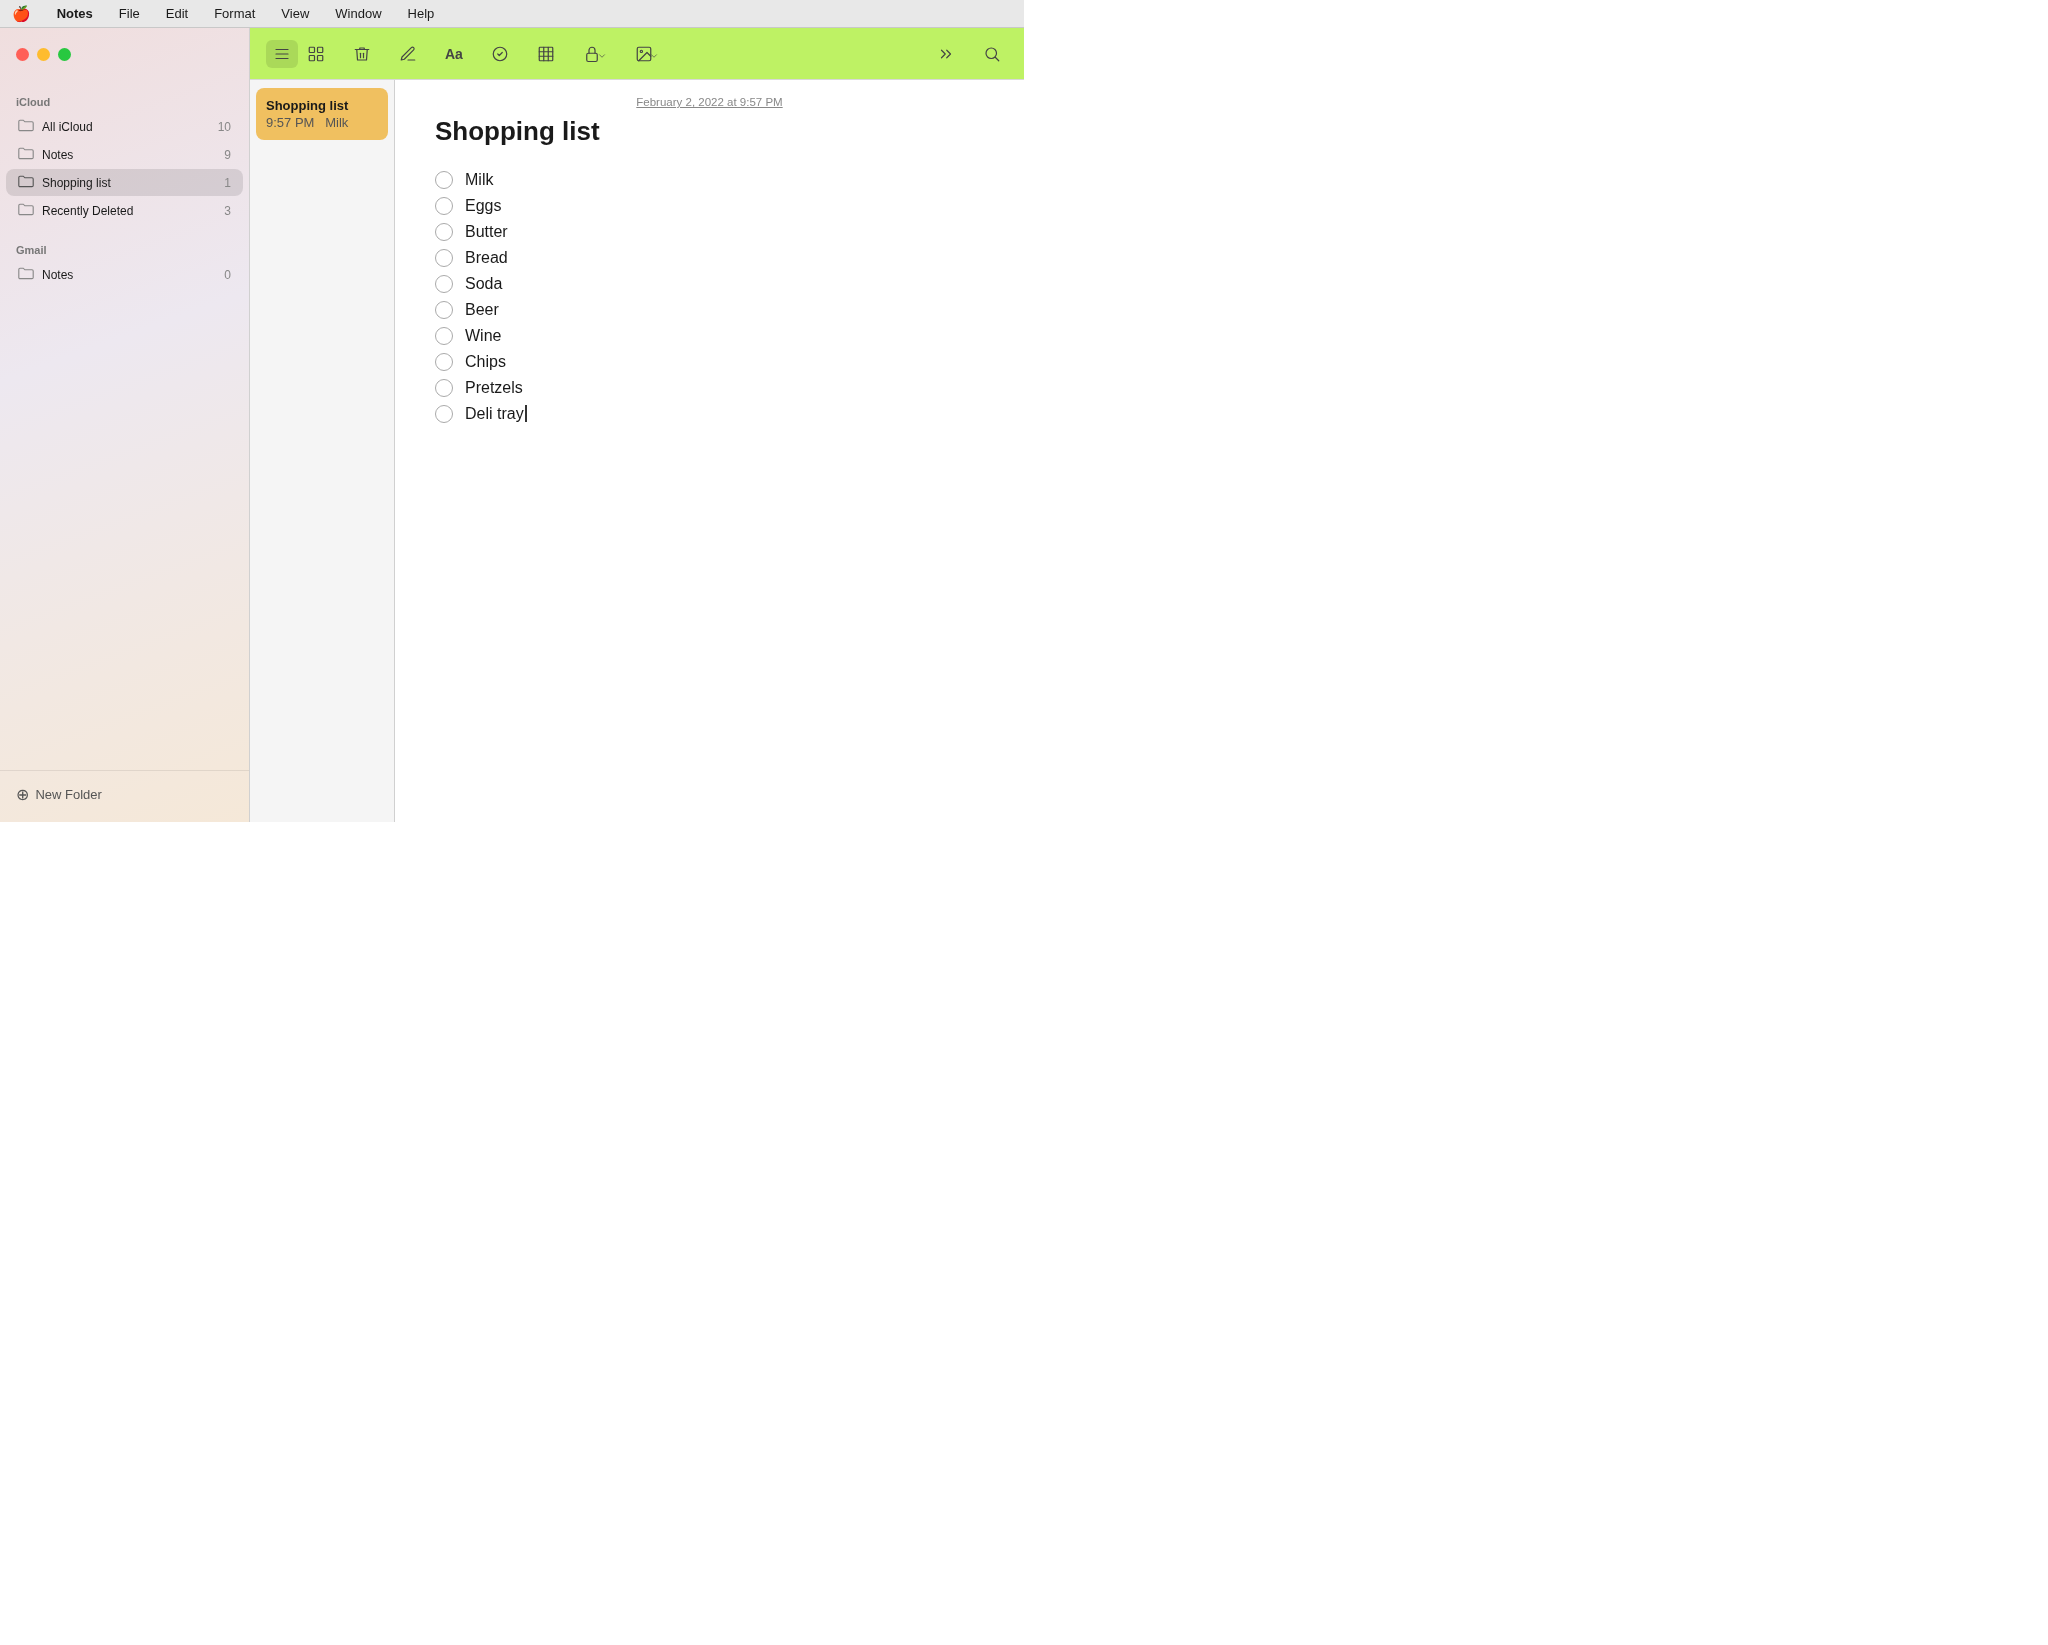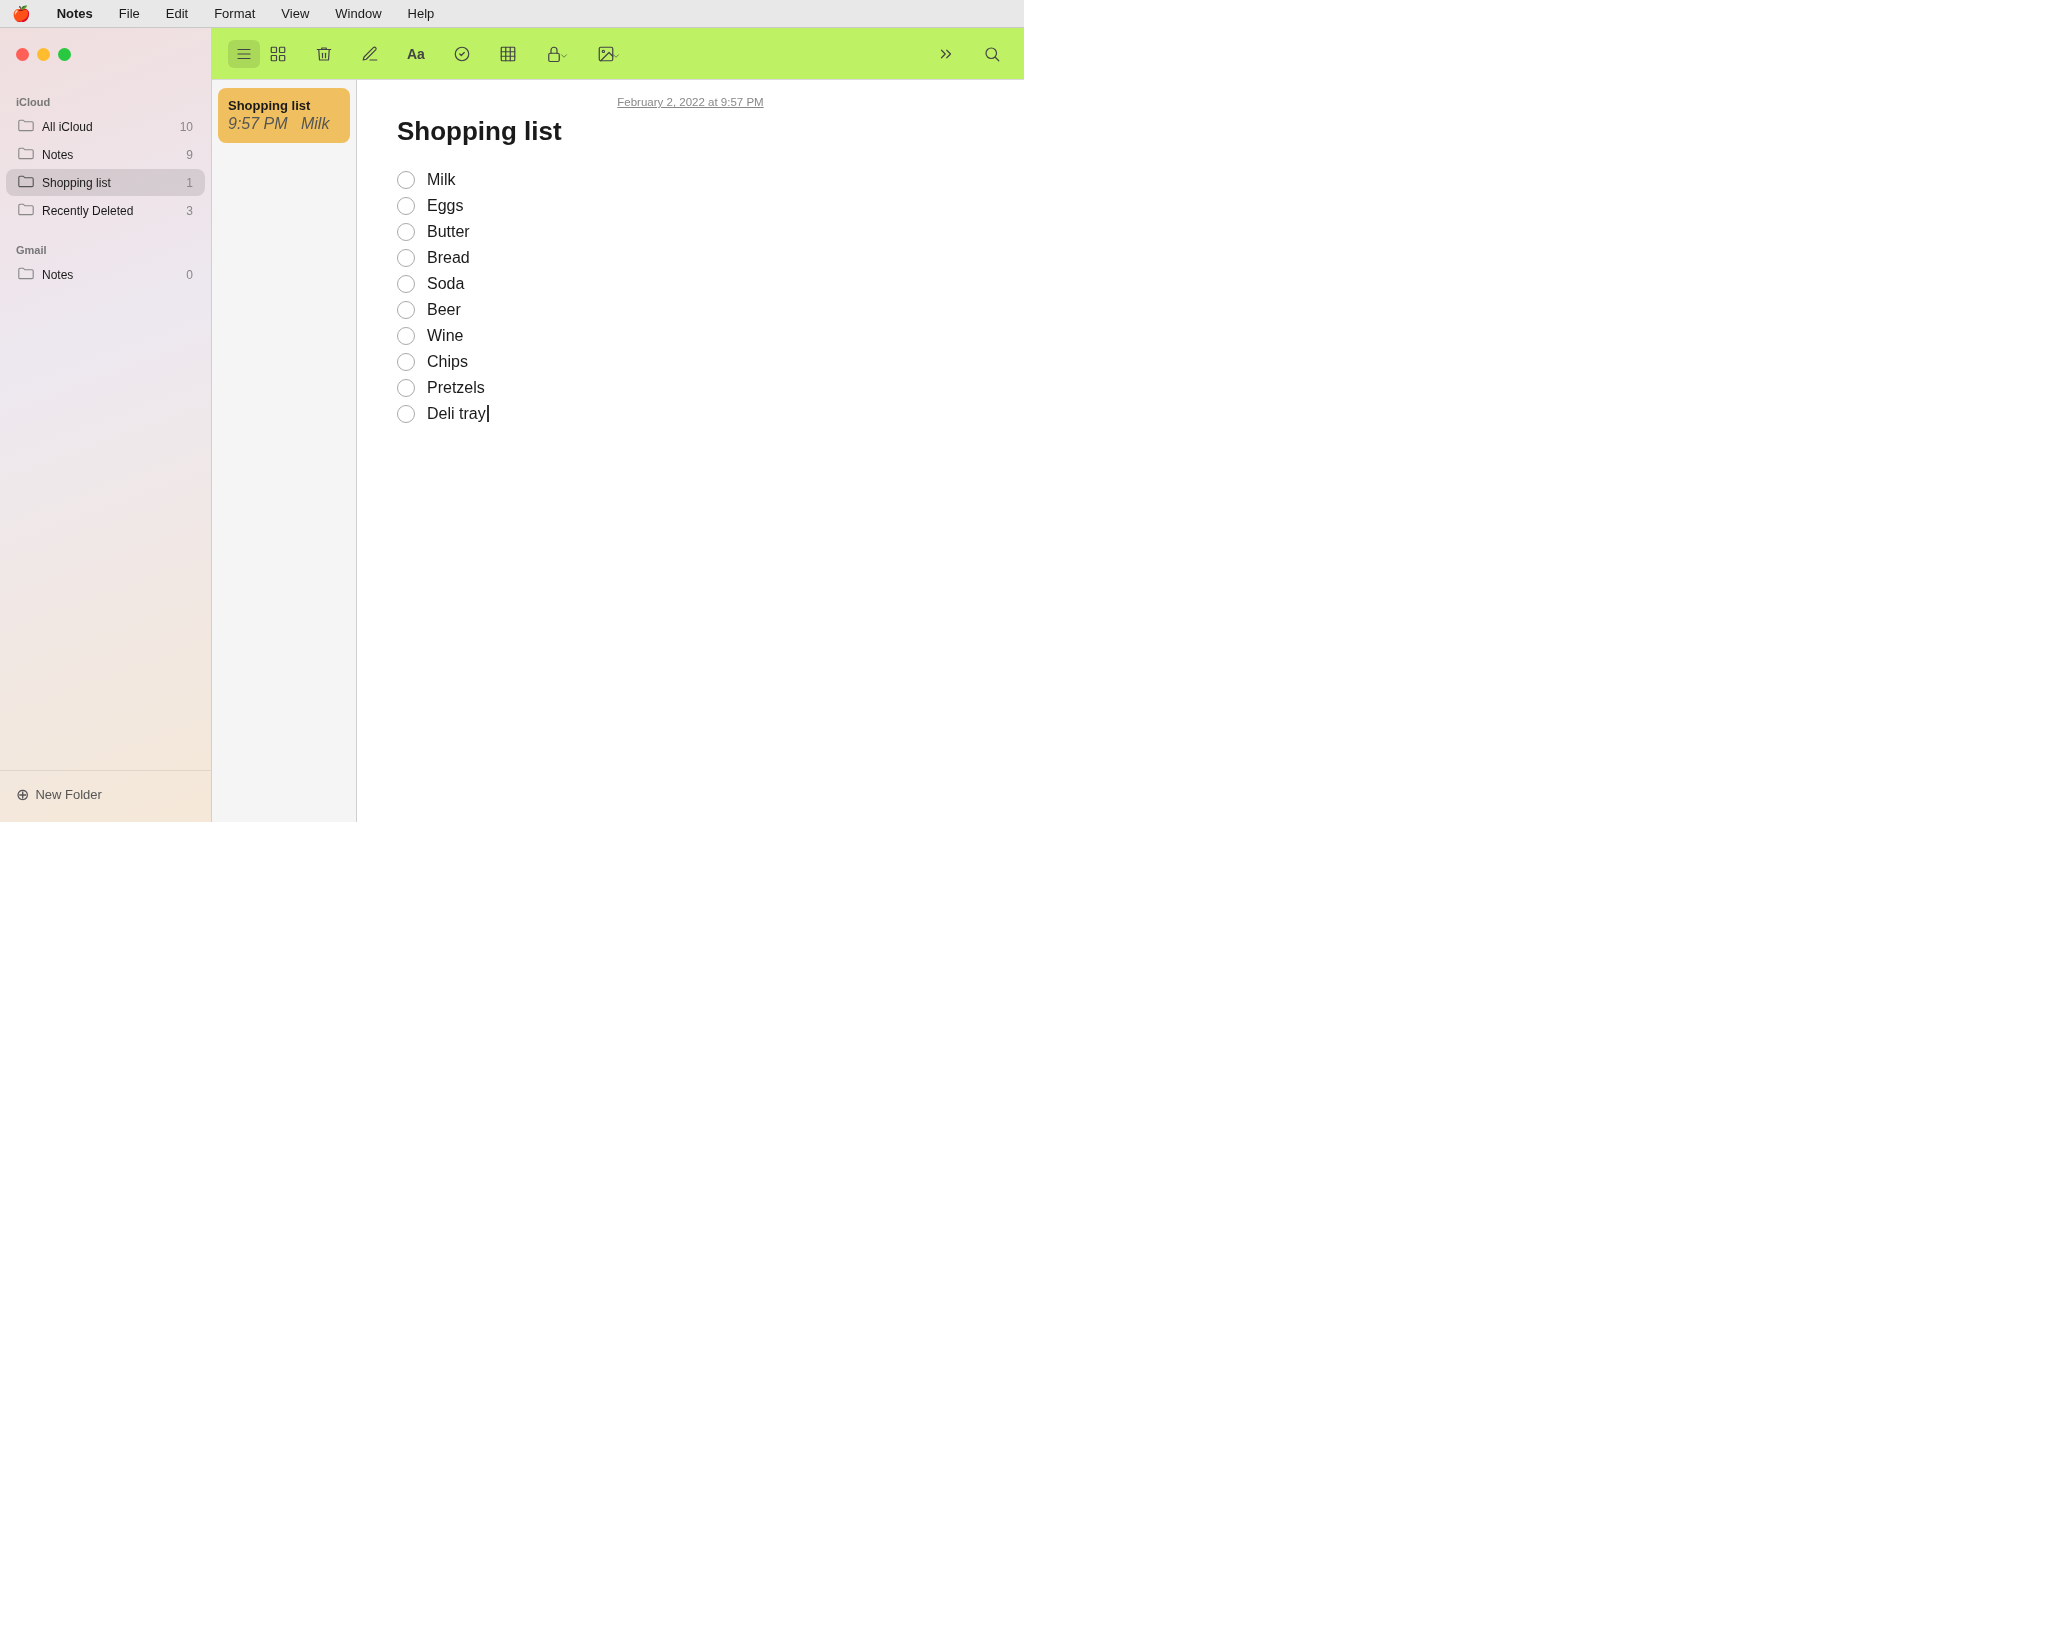--- a/index.html
+++ b/index.html
@@ -45,21 +45,21 @@
 
     
     .app-window {
       display: flex;
       flex: 1;
       overflow: hidden;
     }
 
     
     .sidebar {
-      width: 212px;
+      width: 250px;
       background: linear-gradient(160deg, #f0dede 0%, #ede8f0 40%, #f5e8d8 100%);
       display: flex;
       flex-direction: column;
       border-right: 1px solid #d0d0d0;
       flex-shrink: 0;
     }
 
     .sidebar-header {
       height: 52px;
       display: flex;
@@ -179,23 +179,22 @@
     }
 
     .note-card-title {
       font-size: 13px;
       font-weight: 600;
       color: #1a1a1a;
       margin-bottom: 2px;
     }
 
     .note-card-meta {
-      font-size: 16px;
+      font-size: 13px;
       color: #555;
-      font-style: italic;
     }
 
     
     .toolbar {
       height: 52px;
       background: #bef264;
       border-bottom: 1px solid #d8d8d8;
       display: flex;
       align-items: center;
       padding: 0 16px;

